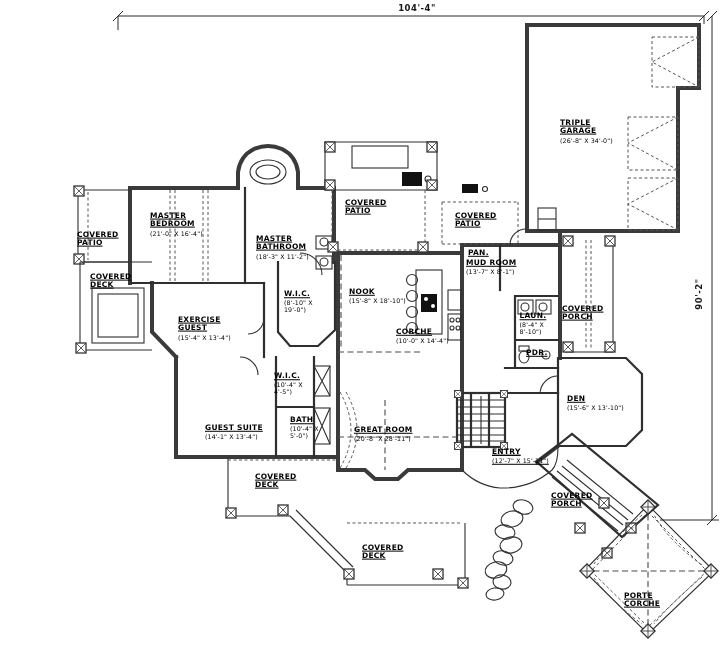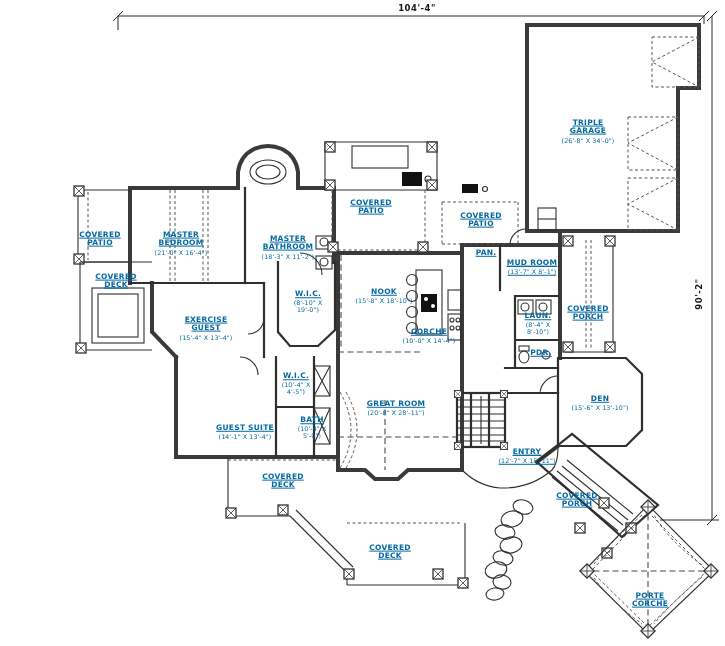--- a/index.html
+++ b/index.html
@@ -3,21 +3,21 @@
 <meta charset="utf-8">
 <style>
   html,body{margin:0;padding:0;background:#e8e8e8;}
   .plan{
     position:relative;width:725px;height:646px;background:#ffffff;
     font-family:"DejaVu Sans",sans-serif;overflow:hidden;
   }
   .plan svg{position:absolute;left:0;top:0;}
   .room-label{
     position:absolute;transform:translate(-50%,-50%);
-    text-align:center;color:#0369a1;line-height:1.12;z-index:5;
+    color:#000000;line-height:1.12;z-index:5;
   }
   .room-label .rname{
     display:block;font-size:7.5px;letter-spacing:.25px;font-weight:bold;
     text-decoration:underline;text-underline-offset:1px;
   }
   .room-label .rsize{display:block;font-size:6.3px;letter-spacing:.1px;margin-top:1px;}
   .room-label .rsize:empty{display:none;}
   .dim-label{
     position:absolute;transform:translate(-50%,-50%);
     font-size:8.5px;font-weight:bold;color:#161616;letter-spacing:.5px;z-index:5;white-space:nowrap;
@@ -280,21 +280,21 @@
     <span class="rsize">(26'-8" X 34'-0")</span>
   </div>
   <div class="room-label" style="left:100px;top:239px;width:46px;">
     <span class="rname">COVERED PATIO</span>
 
   </div>
   <div class="room-label" style="left:116px;top:281px;width:52px;">
     <span class="rname">COVERED DECK</span>
 
   </div>
-  <div class="room-label" style="left:181px;top:243px;width:62px;">
+  <div class="room-label" style="left:181px;top:224px;width:62px;">
     <span class="rname">MASTER BEDROOM</span>
     <span class="rsize">(21'-0" X 16'-4")</span>
   </div>
   <div class="room-label" style="left:288px;top:211px;width:64px;margin-top:36px;">
     <span class="rname">MASTER BATHROOM</span>
     <span class="rsize">(18'-3" X 11'-2")</span>
   </div>
   <div class="room-label" style="left:371px;top:207px;width:52px;">
     <span class="rname">COVERED PATIO</span>
 
@@ -312,21 +312,21 @@
     <span class="rsize">(15'-8" X 18'-10")</span>
   </div>
   <div class="room-label" style="left:429px;top:336px;width:66px;">
     <span class="rname">CORCHE</span>
     <span class="rsize">(10'-0" X 14'-4")</span>
   </div>
   <div class="room-label" style="left:486px;top:253px;width:36px;">
     <span class="rname">PAN.</span>
 
   </div>
-  <div class="room-label" style="left:532px;top:267px;width:68px;text-decoration:underline;">
+  <div class="room-label" style="left:500px;top:267px;width:68px;">
     <span class="rname">MUD ROOM</span>
     <span class="rsize">(13'-7" X 8'-1")</span>
   </div>
   <div class="room-label" style="left:538px;top:324px;width:37px;">
     <span class="rname">LAUN.</span>
     <span class="rsize">(8'-4" X 8'-10")</span>
   </div>
   <div class="room-label" style="left:541px;top:353px;width:30px;">
     <span class="rname">PDR.</span>
 
@@ -348,21 +348,21 @@
     <span class="rsize">(14'-1" X 13'-4")</span>
   </div>
   <div class="room-label" style="left:296px;top:384px;width:44px;">
     <span class="rname">W.I.C.</span>
     <span class="rsize">(10'-4" X 4'-5")</span>
   </div>
   <div class="room-label" style="left:296px;top:428px;width:44px;margin-left:16px;">
     <span class="rname">BATH</span>
     <span class="rsize">(10'-4" X 5'-0")</span>
   </div>
-  <div class="room-label" style="left:396px;top:408px;width:84px;">
+  <div class="room-label" style="left:396px;top:434px;width:84px;">
     <span class="rname">GREAT ROOM</span>
     <span class="rsize">(20'-8" X 28'-11")</span>
   </div>
   <div class="room-label" style="left:527px;top:456px;width:70px;text-decoration:underline;">
     <span class="rname">ENTRY</span>
     <span class="rsize">(12'-7" X 15'-11")</span>
   </div>
   <div class="room-label" style="left:283px;top:481px;width:56px;">
     <span class="rname">COVERED DECK</span>
 

